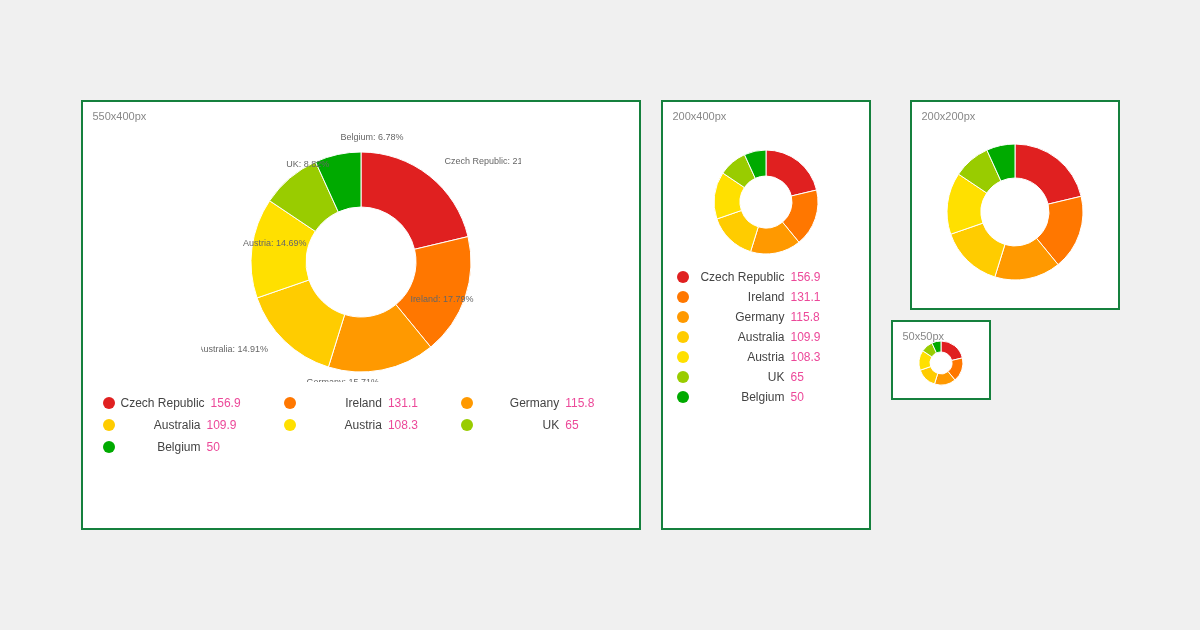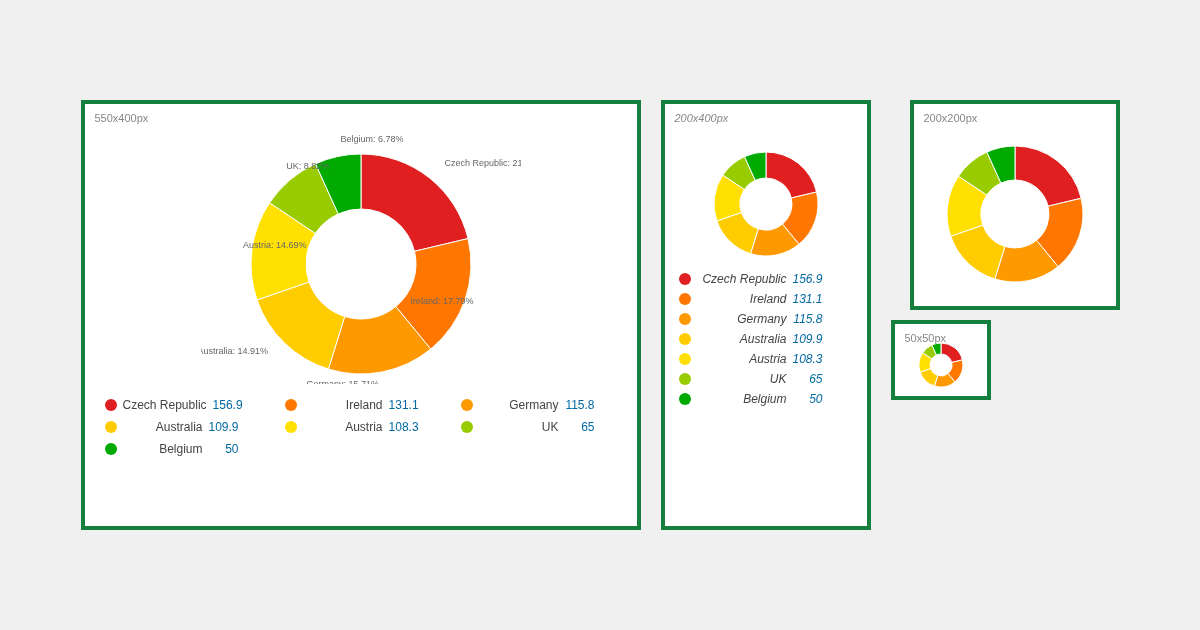--- a/index.html
+++ b/index.html
@@ -16,38 +16,37 @@
     }
     .page-container {
       display: flex;
       flex-direction: row;
       align-items: flex-start;
       gap: 20px;
       padding: 40px;
     }
     .chart-box {
       background: white;
-      border: 4px solid #15803d;
+      border: 2px solid #15803d;
       position: relative;
     }
     .chart-box-label {
       position: absolute;
       top: 8px;
       left: 10px;
       font-size: 11px;
       color: #888;
     }
     .box-550 {
       width: 560px;
       height: 430px;
     }
     .box-200-400 {
       width: 210px;
       height: 430px;
-      font-style: italic;
     }
     .box-200-200 {
       width: 210px;
       height: 210px;
       margin-left: 19px;
     }
     .box-50-50 {
       width: 100px;
       height: 80px;
       margin-top: 10px;
@@ -84,22 +83,22 @@
       height: 12px;
       border-radius: 50%;
       flex-shrink: 0;
     }
     .legend-name {
       color: #444;
       min-width: 80px;
       text-align: right;
     }
     .legend-value {
-      color: #0369a1;
-      text-align: right;
+      color: #ec4899;
+      text-align: left;
       min-width: 30px;
     }
 
     
     .legend-vertical {
       display: flex;
       flex-direction: column;
       gap: 6px;
       padding: 8px 14px;
     }

